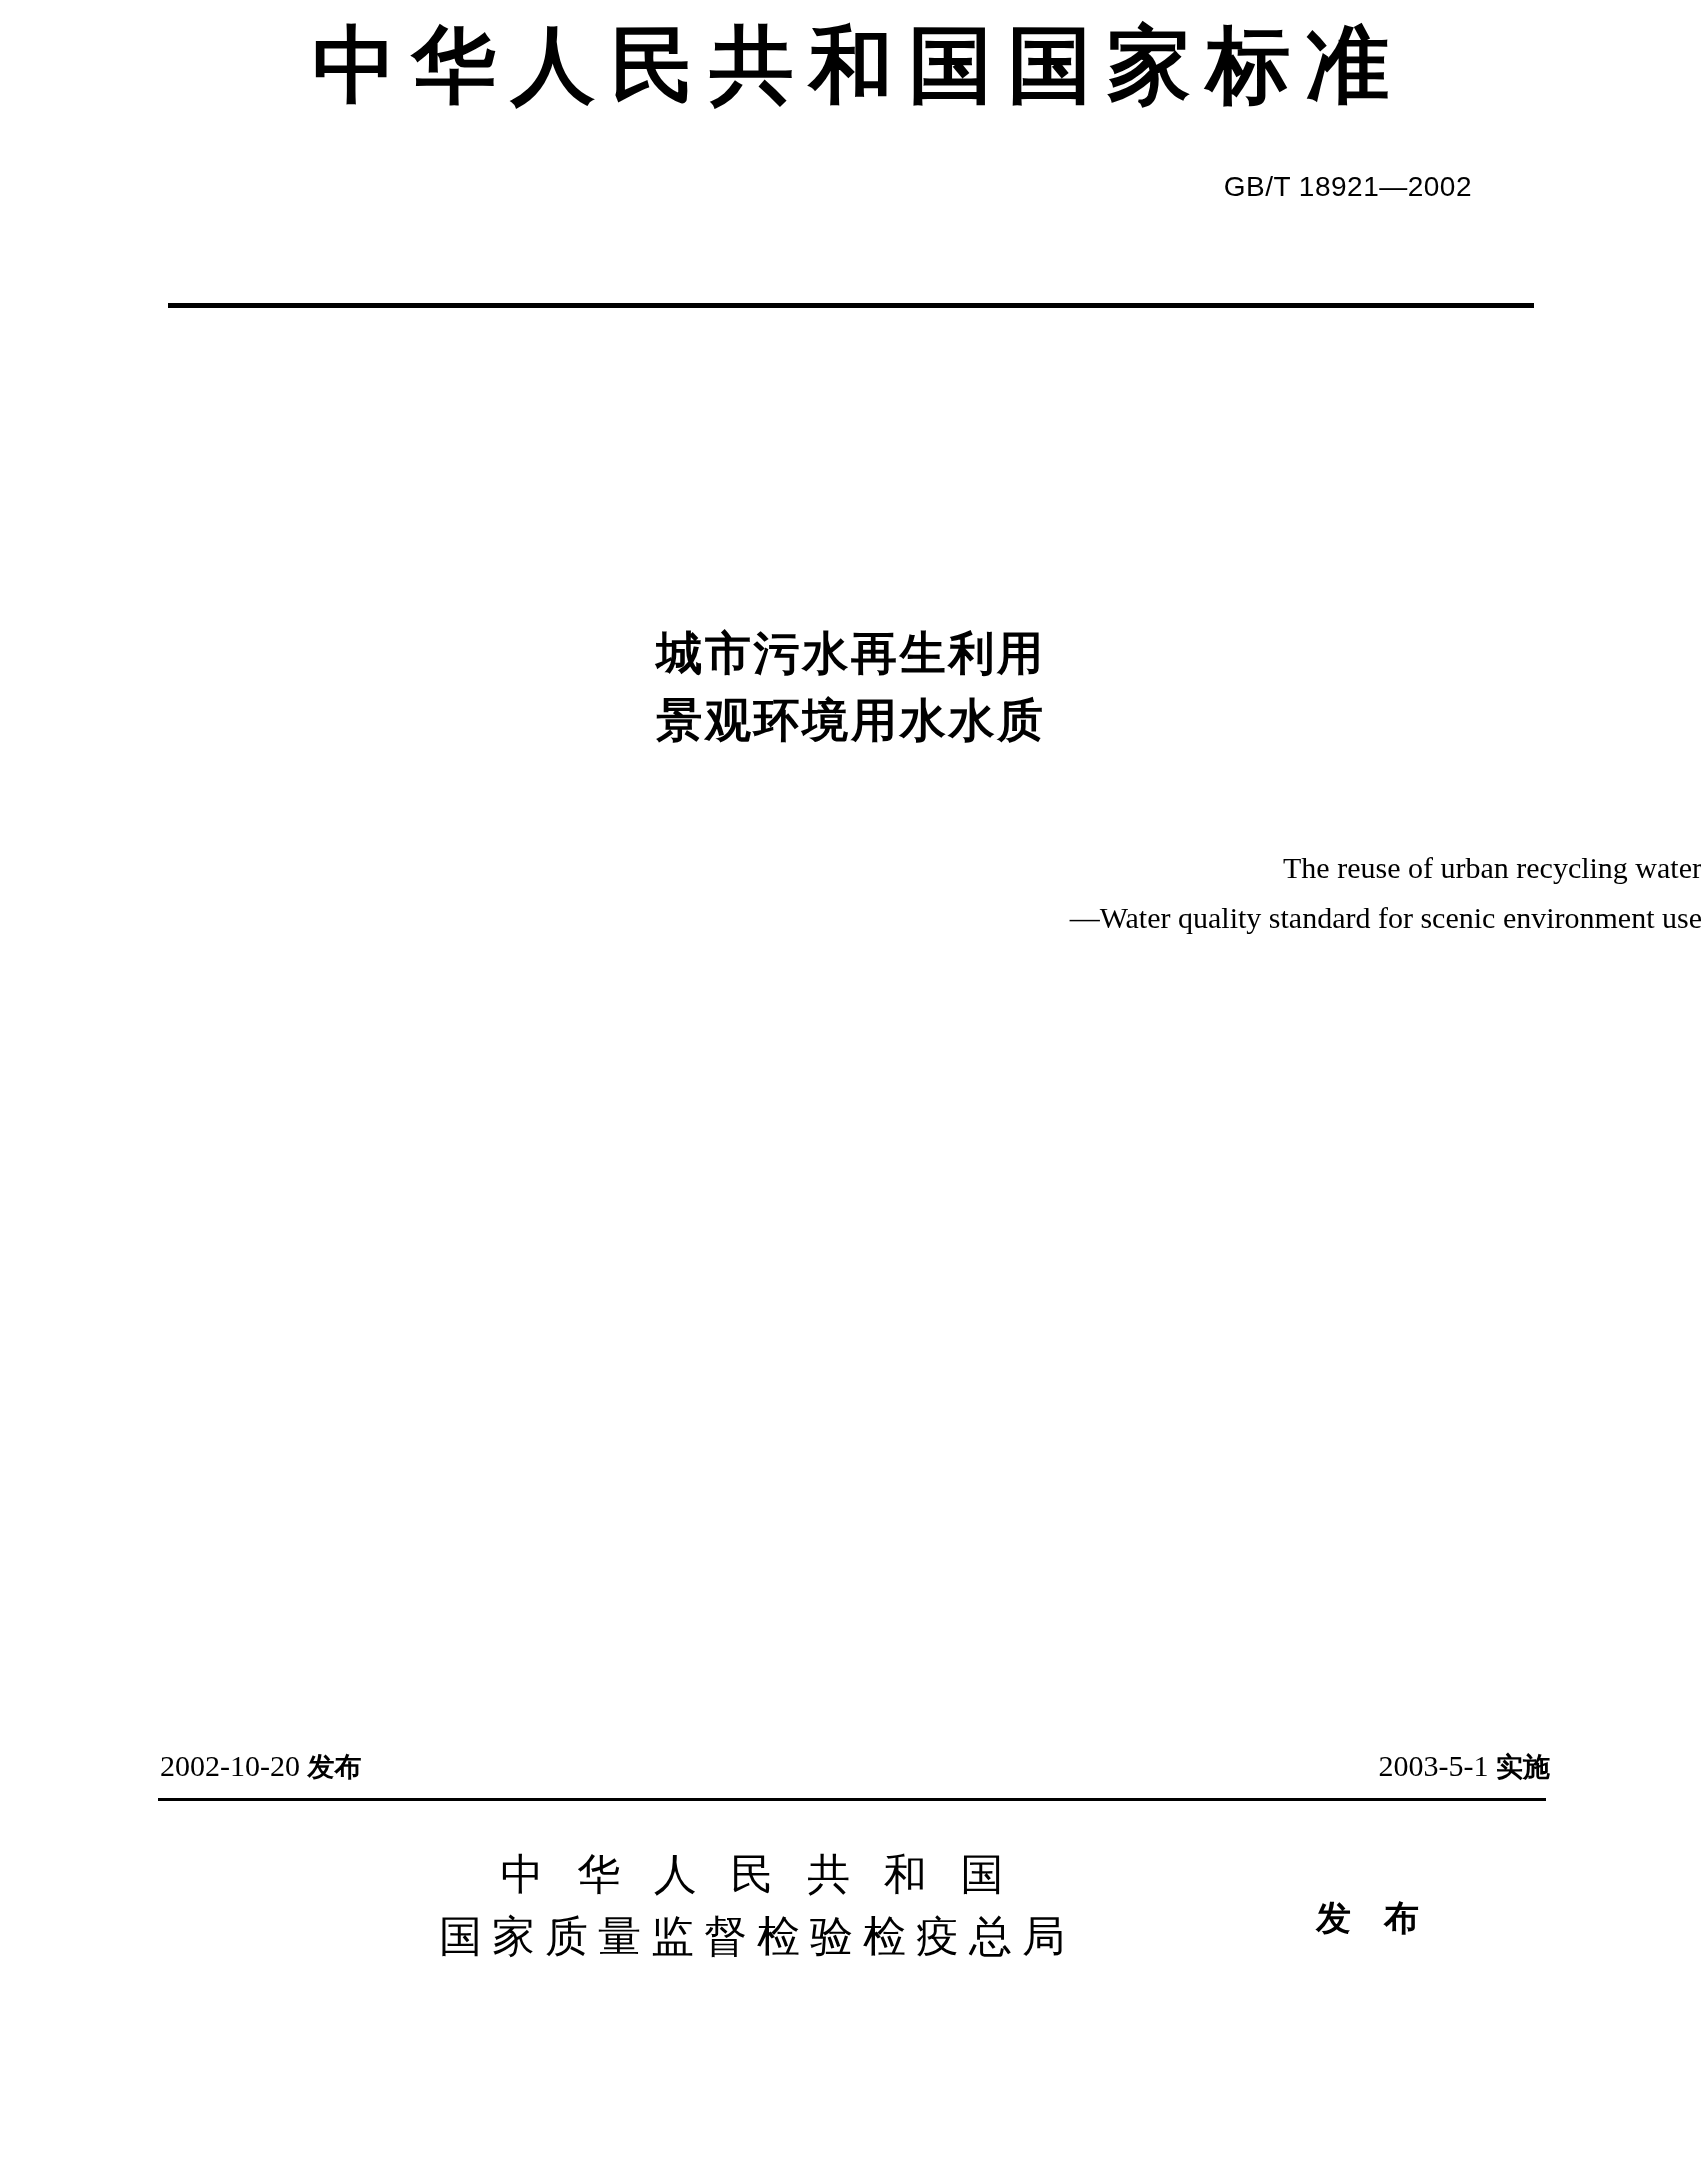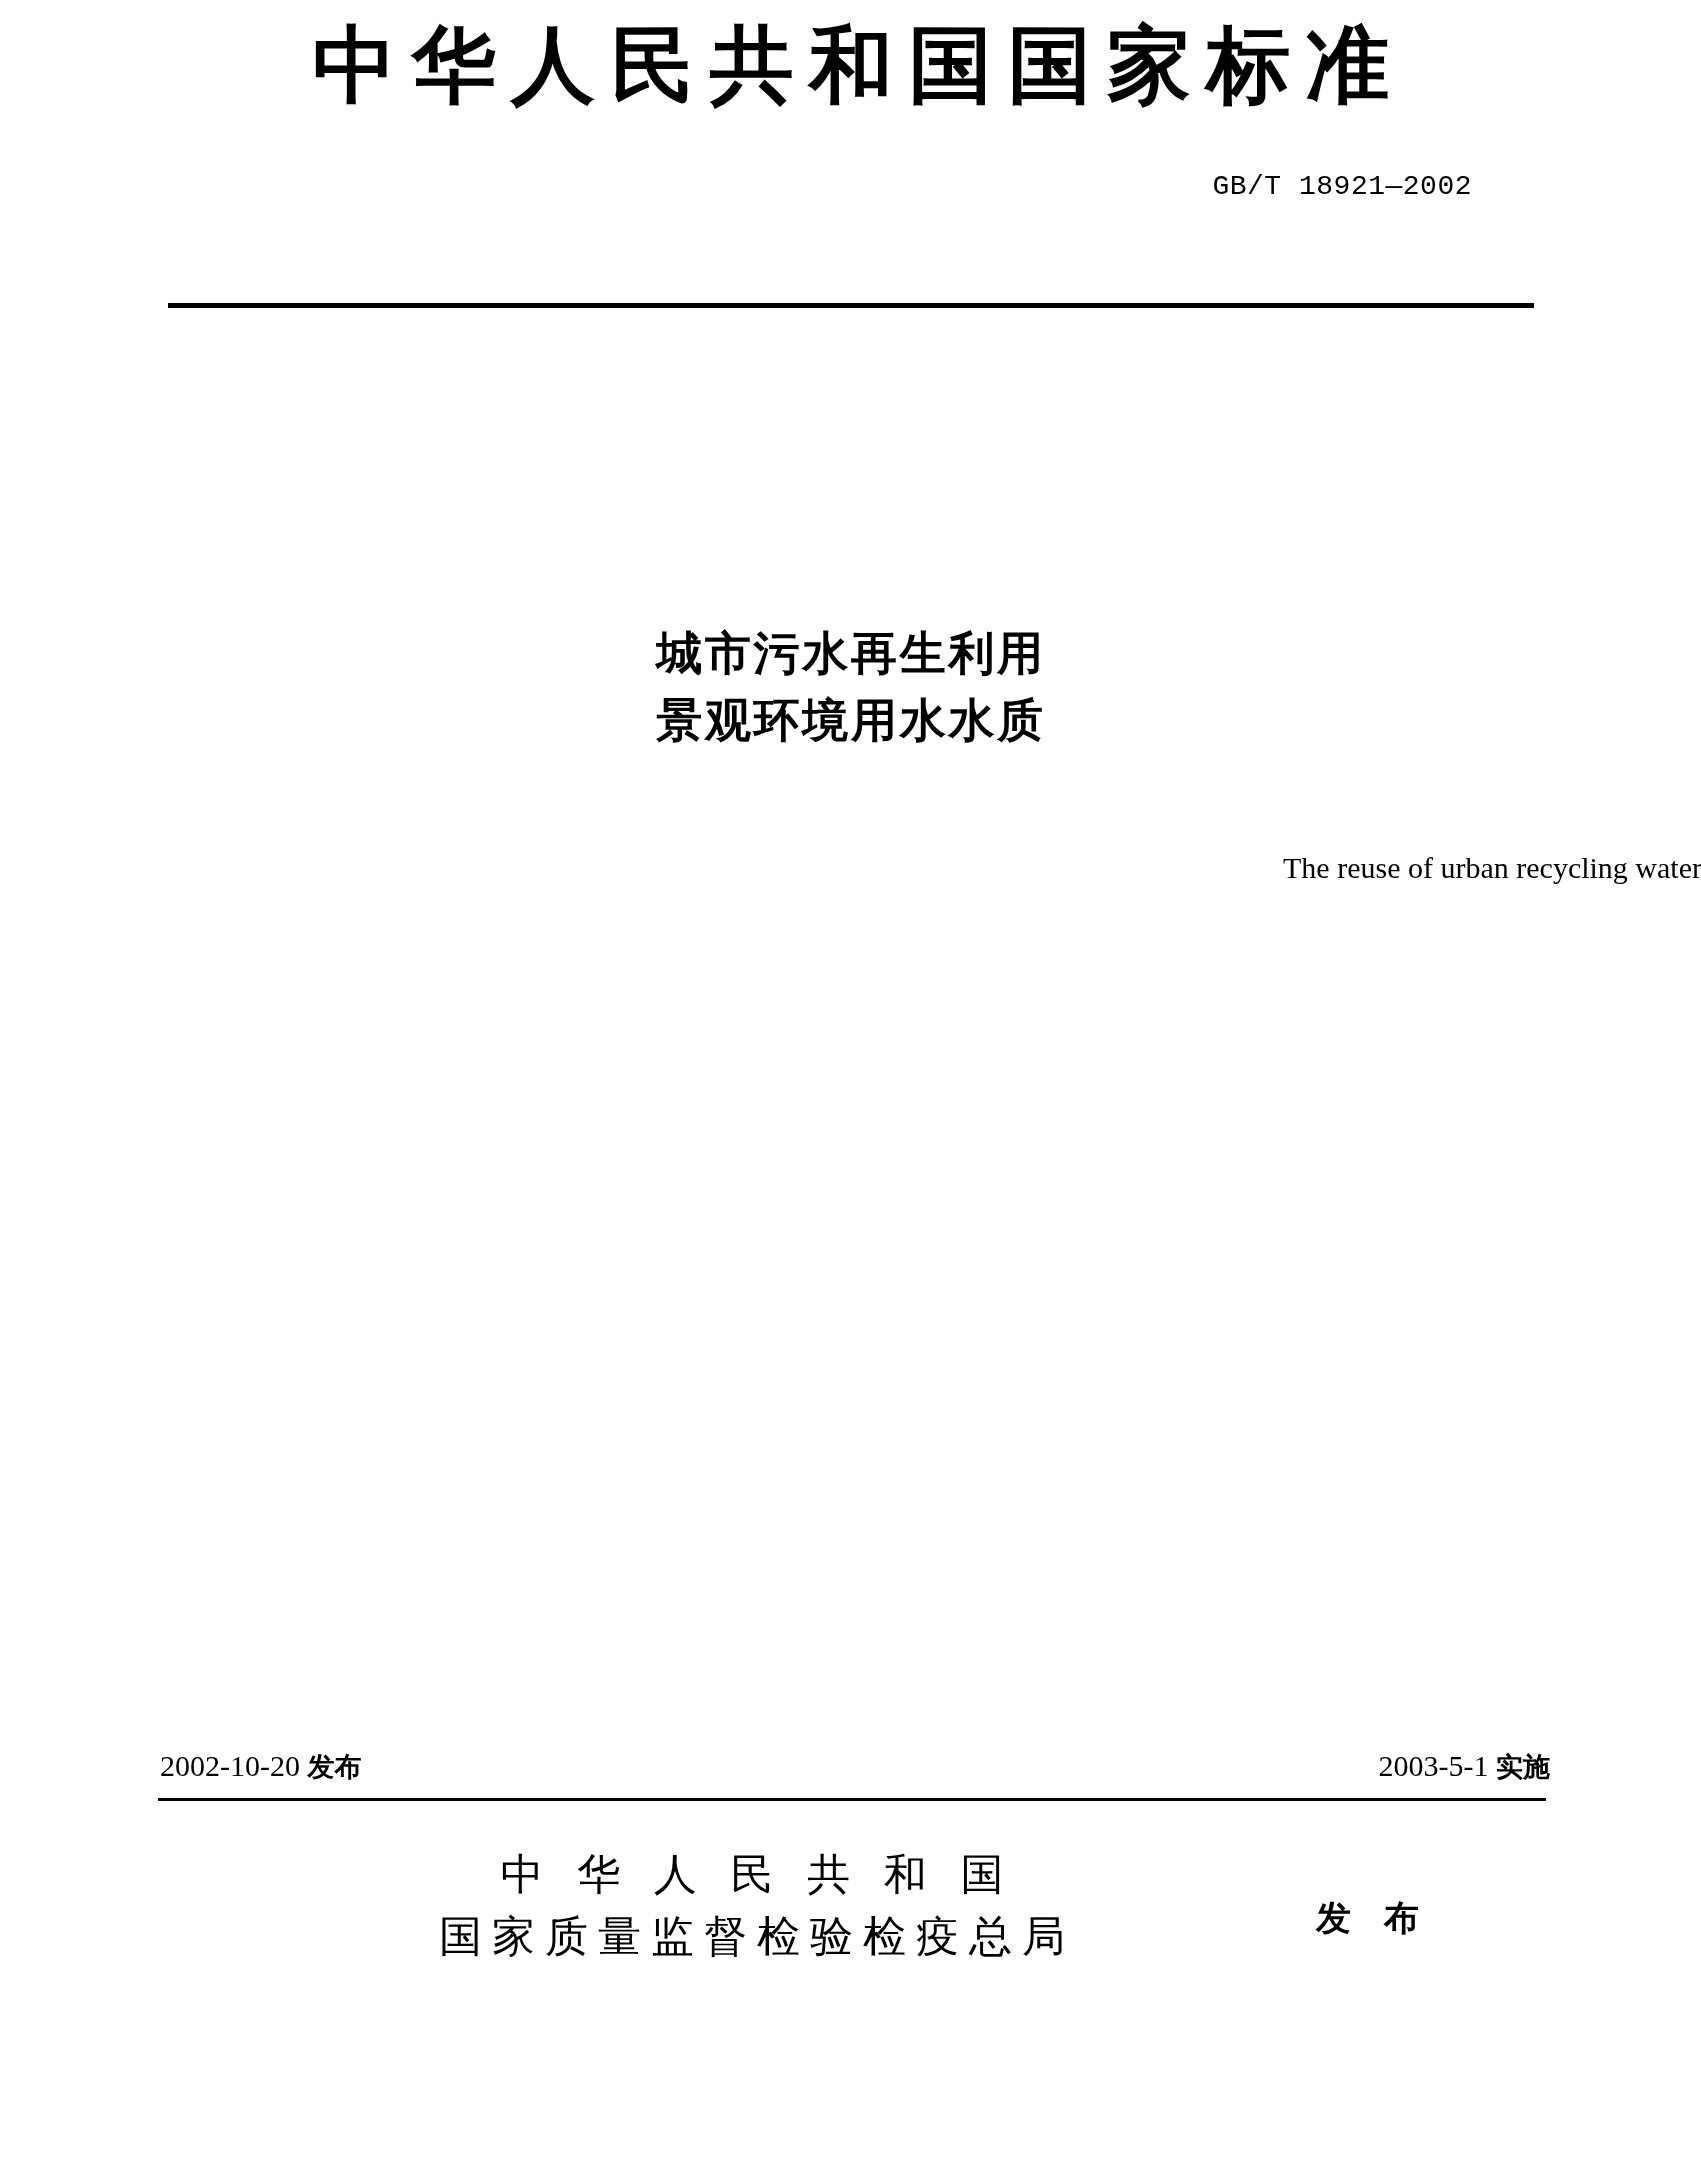--- a/index.html
+++ b/index.html
@@ -38,21 +38,21 @@
     line-height: 1.15;
     text-indent: 15.3px;
     color: #000;
   }
 
   .std-number {
     position: absolute;
     right: 230px;
     top: 171px;
     font-size: 28px;
-    font-family: Liberation Mono, monospace;
+    font-family: Liberation Sans, sans-serif;
     letter-spacing: 0.5px;
   }
 
   .rule-top {
     position: absolute;
     left: 168px;
     top: 303px;
     width: 1366px;
     height: 5px;
     background: #000;
@@ -149,20 +149,21 @@
 
   <div class="rule-top"></div>
 
   <div class="title-cn">
     <div>城市污水再生利用</div>
     <div>景观环境用水水质</div>
   </div>
 
   <div class="title-en">
     <div>The reuse of urban recycling water</div>
+    <div>—Water quality standard for scenic environment use</div>
   </div>
 
   <div class="date-left">
     <span>2002-10-20</span>
     <span class="cjk">发布</span>
   </div>
 
   <div class="date-right">
     <span>2003-5-1</span>
     <span class="cjk">实施</span>

